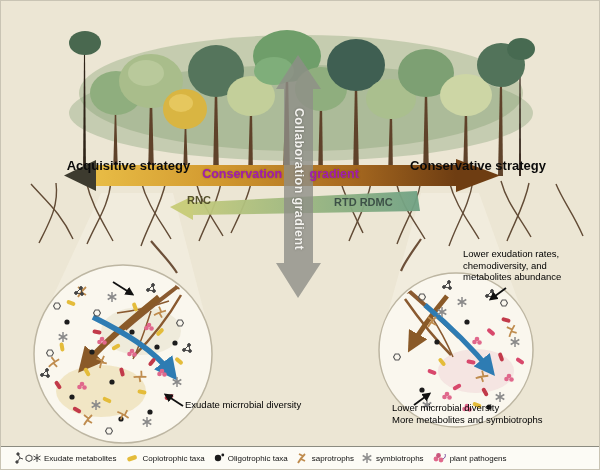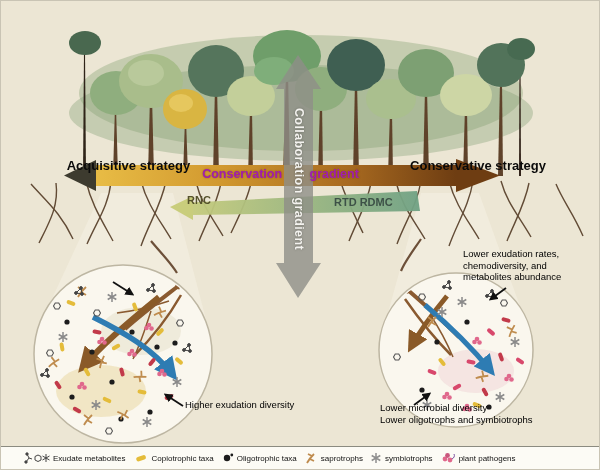--- a/index.html
+++ b/index.html
@@ -22,25 +22,25 @@
   #lbl-rtd{left:333px;top:195px;font-weight:bold;font-size:11px;color:#3d5147;white-space:nowrap;}
   #lbl-collab{
     left:297px;top:178px;transform:translate(-50%,-50%) rotate(90deg);
     font-weight:bold;font-size:12.5px;letter-spacing:.4px;color:#f4f3ef;white-space:nowrap;
     text-shadow:0 0 2px rgba(60,60,55,.55);
   }
   .ann{font-size:9.5px;color:#000;}
   #ann-left-top{left:7px;top:236px;width:118px;}
   #ann-right-top{left:462px;top:247px;width:114px;}
   #ann-left-bottom{left:184px;top:398px;width:158px;}
-  #ann-right-bottom{left:379px;top:401px;width:180px;}
+  #ann-right-bottom{left:391px;top:401px;width:180px;}
   #legend{
     position:absolute;left:0;bottom:0;width:100%;height:23px;box-sizing:border-box;
     background:#fcfbf5;border-top:1px solid #8b8b80;
-    display:flex;align-items:center;gap:7px;padding:0 23px;font-size:8px;color:#111;
+    display:flex;align-items:center;gap:7px;padding:0 14px;font-size:8px;color:#111;
   }
   .litem{display:flex;align-items:center;gap:3px;white-space:nowrap;}
   .licon{display:flex;align-items:center;}
 </style>
 </head>
 <body>
 
 <div id="figure">
 
 <svg id="scene" width="600" height="447" viewBox="0 0 600 447">
@@ -308,25 +308,25 @@
 
 <div class="txt strategy" id="lbl-acquisitive">Acquisitive strategy</div>
 <div class="txt" id="lbl-conservation">Conservation gradient</div>
 <div class="txt strategy" id="lbl-conservative">Conservative strategy</div>
 <div class="txt" id="lbl-rnc">RNC</div>
 <div class="txt" id="lbl-rtd">RTD RDMC</div>
 <div class="txt" id="lbl-collab">Collaboration gradient</div>
 
 <div class="txt ann" id="ann-right-top">Lower exudation rates, chemodiversity, and metabolites abundance</div>
 <div class="txt ann" id="ann-left-bottom">
-  <div>Higher exudation diversity</div>
+  <div>Exudate micrrobial diversity</div>
 </div>
 <div class="txt ann" id="ann-right-bottom">
   <div>Lower micrrobial diversity</div>
-  <div>Lower oligotrophs and symbiotrophs</div>
+  <div>More metabolites and symbiotrophs</div>
 </div>
 
 <div id="legend">
   <div class="litem">
     <span class="licon">
       <svg width="26" height="14">
         <g stroke="#444" fill="none" stroke-width="1">
           <path d="M2,11 L5,7 L3,3 M5,7 L8,8"></path>
           <circle cx="2" cy="11" r="1.2" fill="#444"></circle>
               <circle cx="3" cy="3" r="1.2" fill="#444"></circle>

